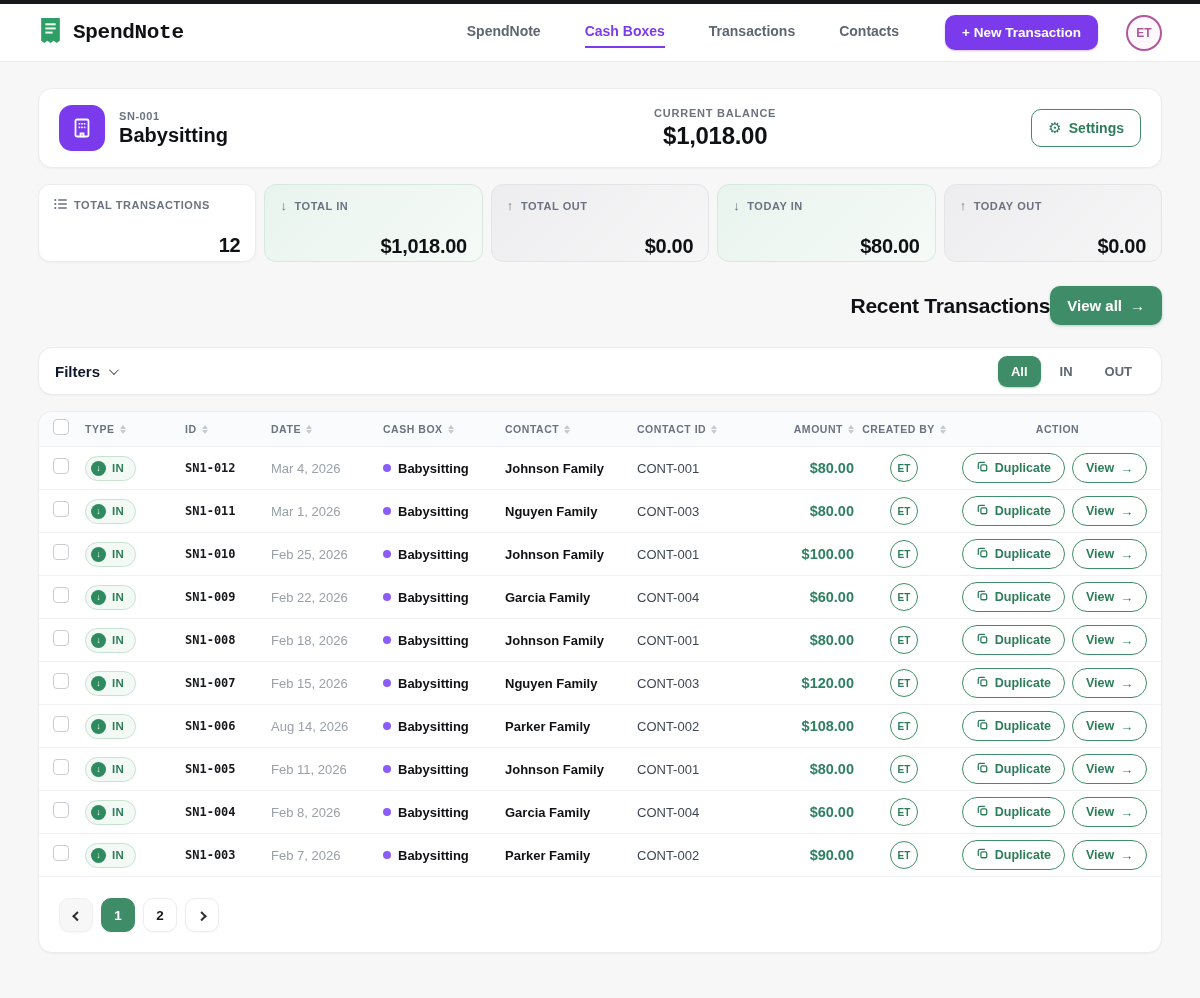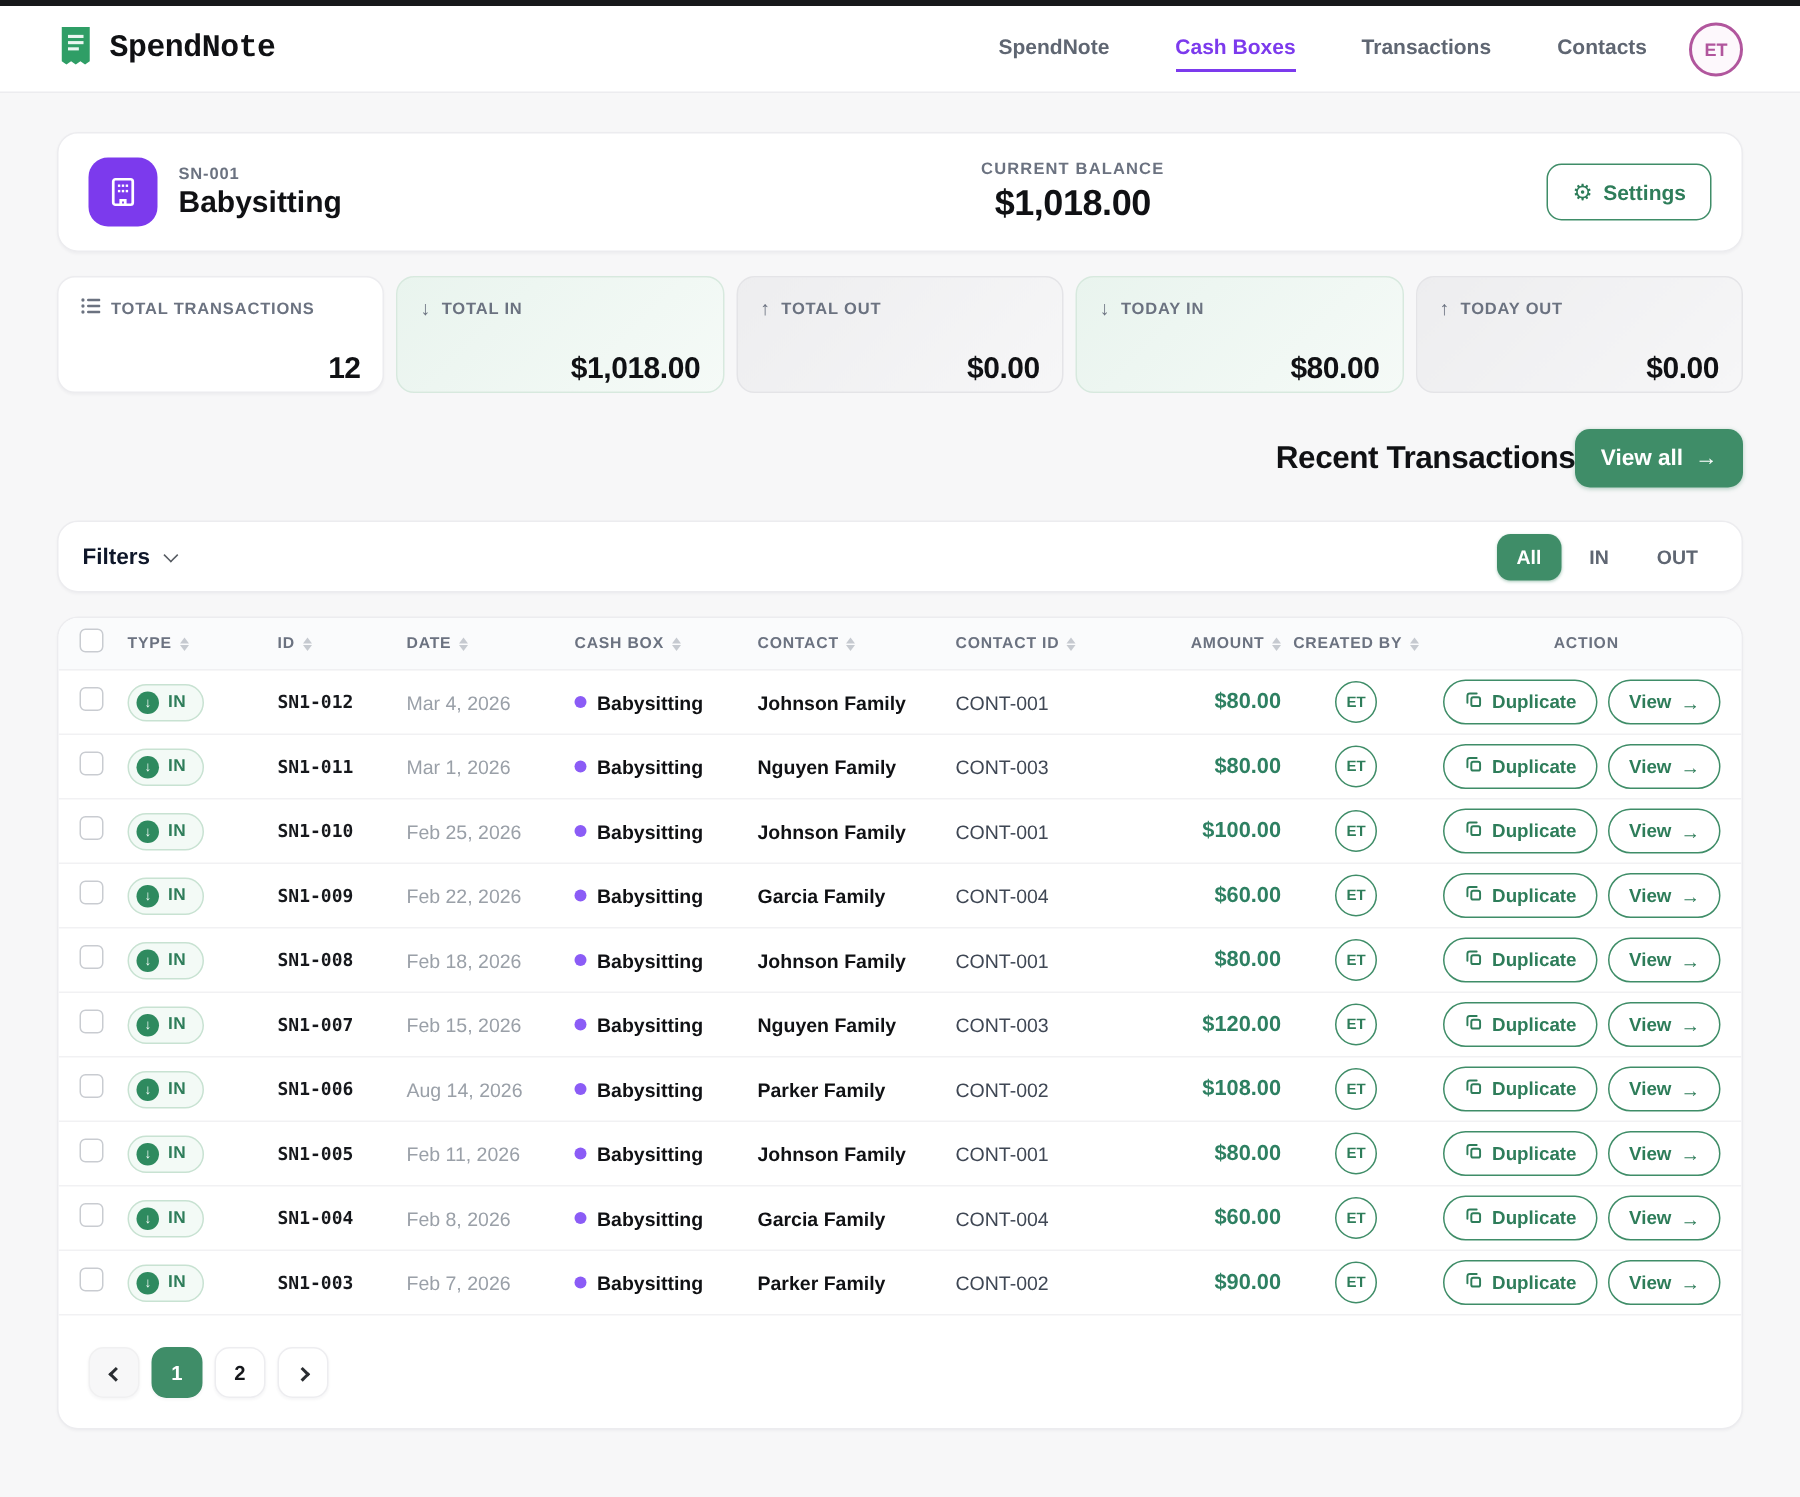--- a/index.html
+++ b/index.html
@@ -115,20 +115,21 @@
         </svg>
     </span>
     <span class="brand-name">SpendNote</span>
   </div>
   <nav class="nav">
     <button class="nav-item">SpendNote</button>
     <button class="nav-item active">Cash Boxes</button>
     <button class="nav-item">Transactions</button>
     <button class="nav-item">Contacts</button>
   </nav>
+  <button class="new-btn">+ New Transaction</button>
   <div class="avatar">ET</div>
 </header>
 
 <div class="page">
 
   <section class="box-card">
     <div class="box-left">
       <div class="box-icon">
         <svg width="24" height="24" viewBox="0 0 24 24" fill="none" stroke="#fff" stroke-width="1.8" stroke-linecap="round">
             <rect x="5.5" y="3.5" width="13" height="17" rx="1.5"></rect>

